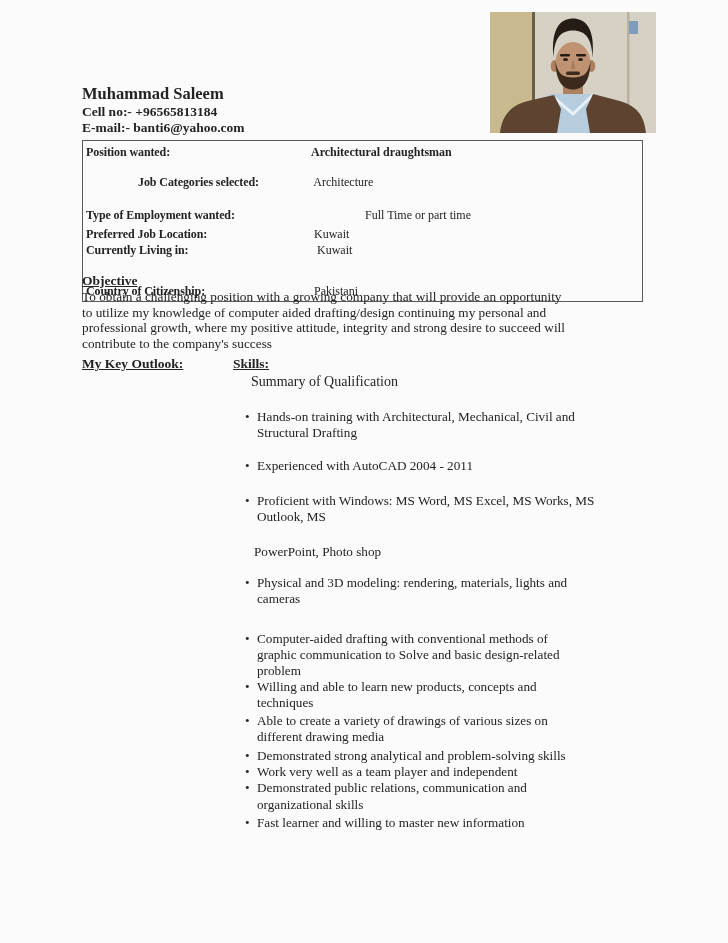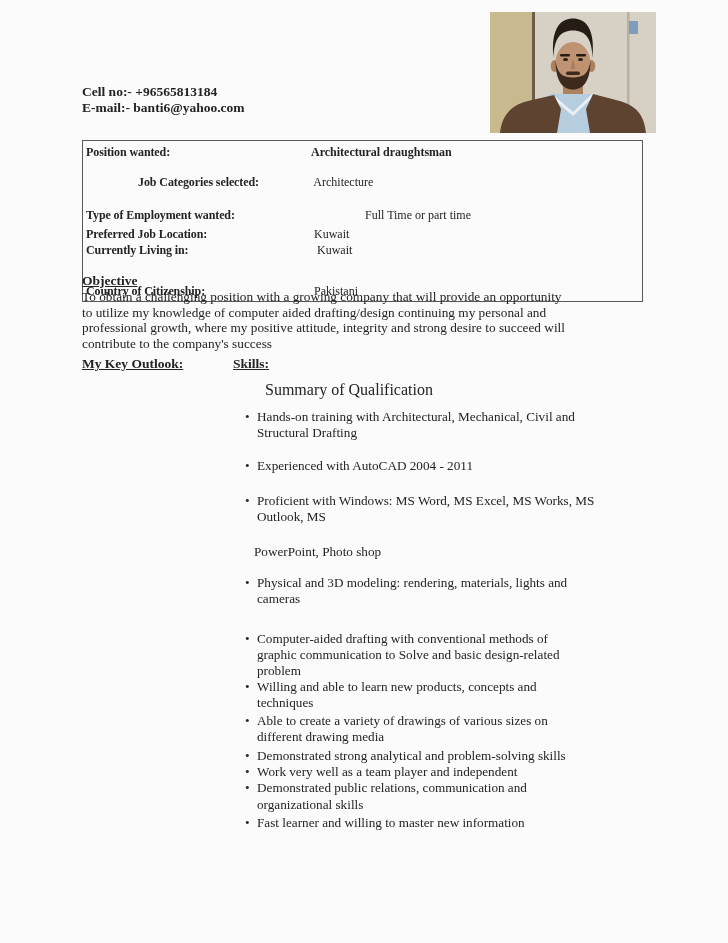--- a/index.html
+++ b/index.html
@@ -31,34 +31,35 @@
   .irow .val{white-space:pre;}
   .irow .val.bold{font-weight:bold;}
 
   
   .obj-h{position:absolute;left:82px;top:273px;font-size:13.5px;font-weight:bold;text-decoration:underline;}
   .obj-t{position:absolute;left:82px;top:289px;width:600px;font-size:13.3px;line-height:15.6px;white-space:pre-line;}
 
   
   .keyskills{position:absolute;left:82px;top:356px;font-size:13.5px;font-weight:bold;text-decoration:underline;}
   .skillsh{position:absolute;left:233px;top:356px;font-size:13.5px;font-weight:bold;text-decoration:underline;}
-  .summary{position:absolute;left:265px;top:374px;font-size:16px;line-height:16px;margin-top:8px;}
+  .summary{position:absolute;left:251px;top:374px;font-size:14px;line-height:16px;}
 
   
   .slist{position:absolute;left:247px;top:409px;width:400px;font-size:13.2px;line-height:16.2px;}
   .sitem{position:relative;padding-left:10px;white-space:pre-line;}
   .sitem.nob{padding-left:7px;}
   .sitem .b{position:absolute;left:-2px;top:0;}
 </style>
 </head>
 <body>
 
 <div class="page">
 
   <div class="hdr">
+    <div class="name">Muhammad Saleem</div>
     <div class="hline">Cell no:- +96565813184</div>
     <div class="hline">E-mail:- banti6@yahoo.com</div>
   </div>
 
   <svg class="photo" viewBox="0 0 166 121" aria-hidden="true">
     <rect width="166" height="121" fill="#d6d1c4"></rect>
     <rect width="44" height="121" fill="#c8b98f"></rect>
     <rect x="42" width="3" height="121" fill="#6b5f49"></rect>
     <rect x="137" y="0" width="2.5" height="121" fill="#b9b1a0"></rect>
     <rect x="139" y="9" width="9" height="13" fill="#7e9dbc"></rect>

